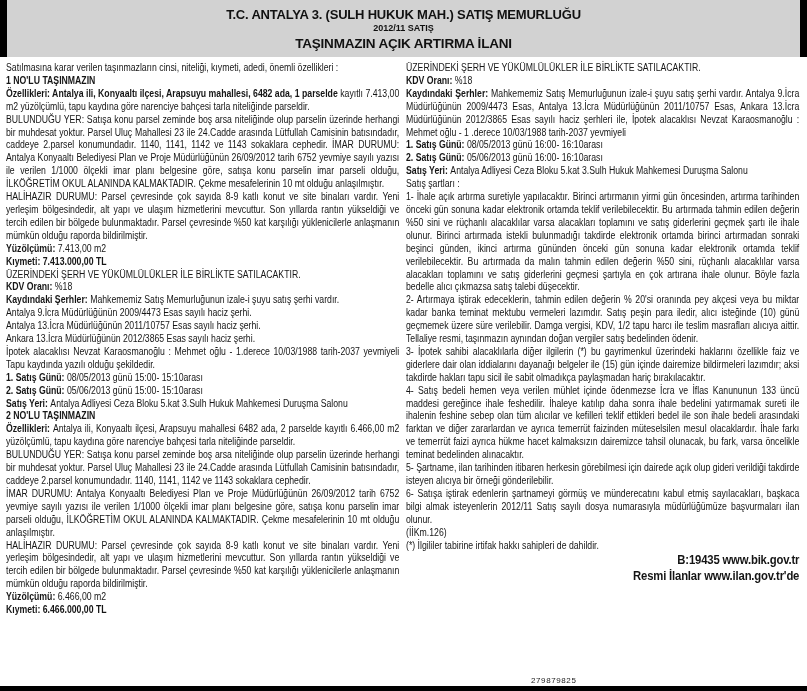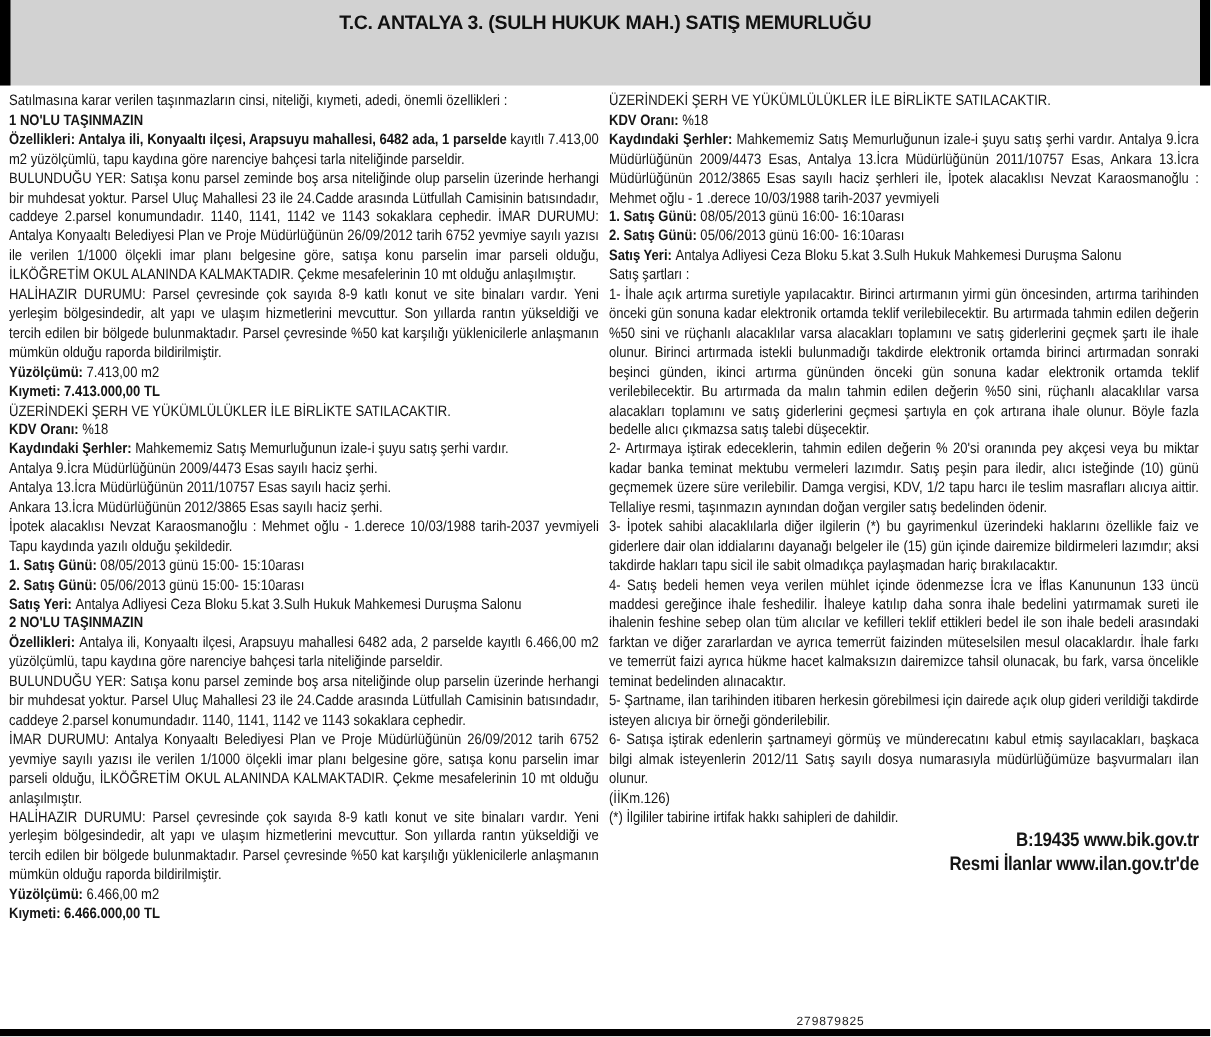--- a/index.html
+++ b/index.html
@@ -25,20 +25,22 @@
   .bottombar{position:absolute;left:0;bottom:0;width:807px;height:5px;background:#000;}
 </style>
 </head>
 <body>
 
 <div class="page">
   <div class="header">
     <div class="edge l"></div>
     <div class="edge r"></div>
     <div class="h1">T.C.  ANTALYA 3. (SULH HUKUK MAH.) SATIŞ MEMURLUĞU</div>
+    <div class="h2">2012/11 SATIŞ</div>
+    <div class="h3">TAŞINMAZIN AÇIK ARTIRMA İLANI</div>
   </div>
 
   <div class="col" id="col-left">
       <p><span>Satılmasına karar verilen taşınmazların cinsi, niteliği, kıymeti, adedi, önemli özellikleri :</span></p>
       <p><span class="ld">1 NO'LU TAŞINMAZIN</span></p>
       <p><span class="ld">Özellikleri: Antalya ili, Konyaaltı ilçesi, Arapsuyu mahallesi, 6482 ada, 1 parselde </span><span>kayıtlı 7.413,00 m2 yüzölçümlü, tapu kaydına göre narenciye bahçesi tarla niteliğinde parseldir.</span></p>
       <p><span>BULUNDUĞU YER: Satışa konu parsel zeminde boş arsa niteliğinde olup parselin üzerinde herhangi bir muhdesat yoktur. Parsel Uluç Mahallesi 23 ile 24.Cadde arasında Lütfullah Camisinin batısındadır, caddeye 2.parsel konumundadır. 1140, 1141, 1142 ve 1143 sokaklara cephedir. İMAR DURUMU: Antalya Konyaaltı Belediyesi Plan ve Proje Müdürlüğünün 26/09/2012 tarih 6752 yevmiye sayılı yazısı ile verilen 1/1000 ölçekli imar planı belgesine göre, satışa konu parselin imar parseli olduğu, İLKÖĞRETİM OKUL ALANINDA KALMAKTADIR. Çekme mesafelerinin 10 mt olduğu anlaşılmıştır.</span></p>
       <p><span>HALİHAZIR DURUMU: Parsel çevresinde çok sayıda 8-9 katlı konut ve site binaları vardır. Yeni yerleşim bölgesindedir, alt yapı ve ulaşım hizmetlerini mevcuttur. Son yıllarda rantın yükseldiği ve tercih edilen bir bölgede bulunmaktadır. Parsel çevresinde %50 kat karşılığı yüklenicilerle anlaşmanın mümkün olduğu raporda bildirilmiştir.</span></p>
       <p><span class="ld">Yüzölçümü: </span><span>7.413,00 m2</span></p>
       <p><span class="ld">Kıymeti: 7.413.000,00 TL</span></p>

